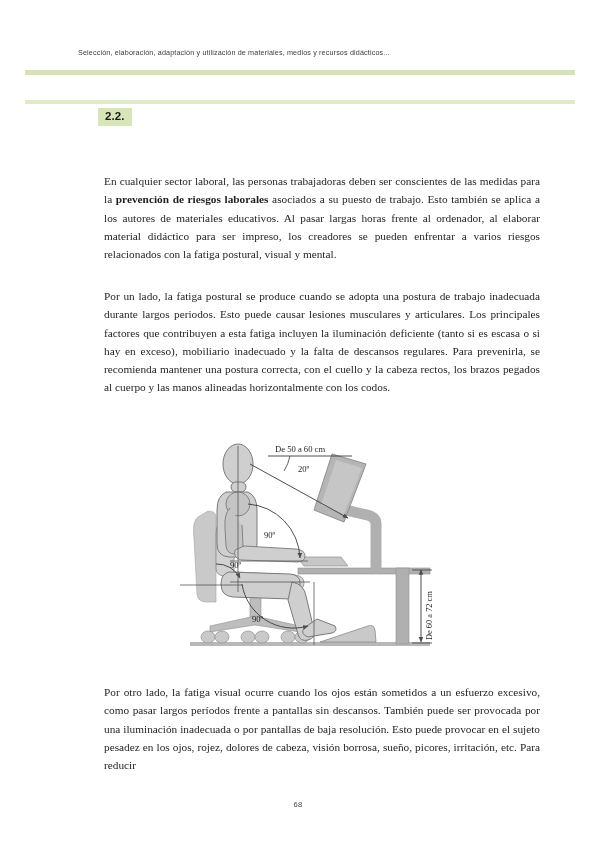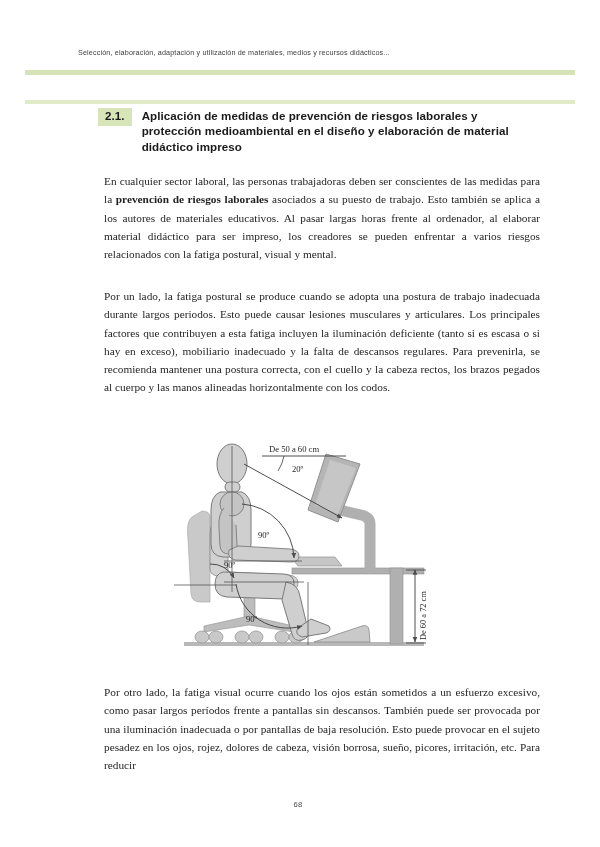--- a/index.html
+++ b/index.html
@@ -104,21 +104,21 @@
   }
   .para b { font-weight: bold; }
 
   #para1 { top: 172px; }
   #para2 { top: 287px; }
   #para3 { top: 683px; }
 
   
   .figure {
     position: absolute;
-    left: 174px;
+    left: 180px;
     top: 442px;
     width: 260px;
     height: 215px;
   }
   .figure svg { display: block; }
 
   
   .folio {
     position: absolute;
     left: 0;
@@ -135,22 +135,21 @@
 <body>
 
 <div class="page">
 
   <div class="running-head">Selección, elaboración, adaptación y utilización de materiales, medios y recursos didácticos...</div>
 
   <div class="rule-green-top"></div>
   <div class="rule-green-second"></div>
 
   <div class="heading-row">
-    <span class="section-number">2.1.</span>
-    <span class="section-title">Aplicación de medidas de prevención de riesgos laborales y protección medioambiental en el diseño y elaboración de material didáctico impreso</span>
+    <span class="section-number">2.2.</span>
   </div>
 
   <div class="body-col" id="para1">
     <p class="para"><span>En cualquier sector laboral, las personas trabajadoras deben ser conscientes de las medidas para la </span><b>prevención de riesgos laborales</b><span> asociados a su puesto de trabajo. Esto también se aplica a los autores de materiales educativos. Al pasar largas horas frente al ordenador, al elaborar material didáctico para ser impreso, los creadores se pueden enfrentar a varios riesgos relacionados con la fatiga postural, visual y mental.</span></p>
   </div>
 
   <div class="body-col" id="para2">
     <p class="para">Por un lado, la fatiga postural se produce cuando se adopta una postura de trabajo inadecuada durante largos periodos. Esto puede causar lesiones musculares y articulares. Los principales factores que contribuyen a esta fatiga incluyen la iluminación deficiente (tanto si es escasa o si hay en exceso), mobiliario inadecuado y la falta de descansos regulares. Para prevenirla, se recomienda mantener una postura correcta, con el cuello y la cabeza rectos, los brazos pegados al cuerpo y las manos alineadas horizontalmente con los codos.</p>
   </div>
 

